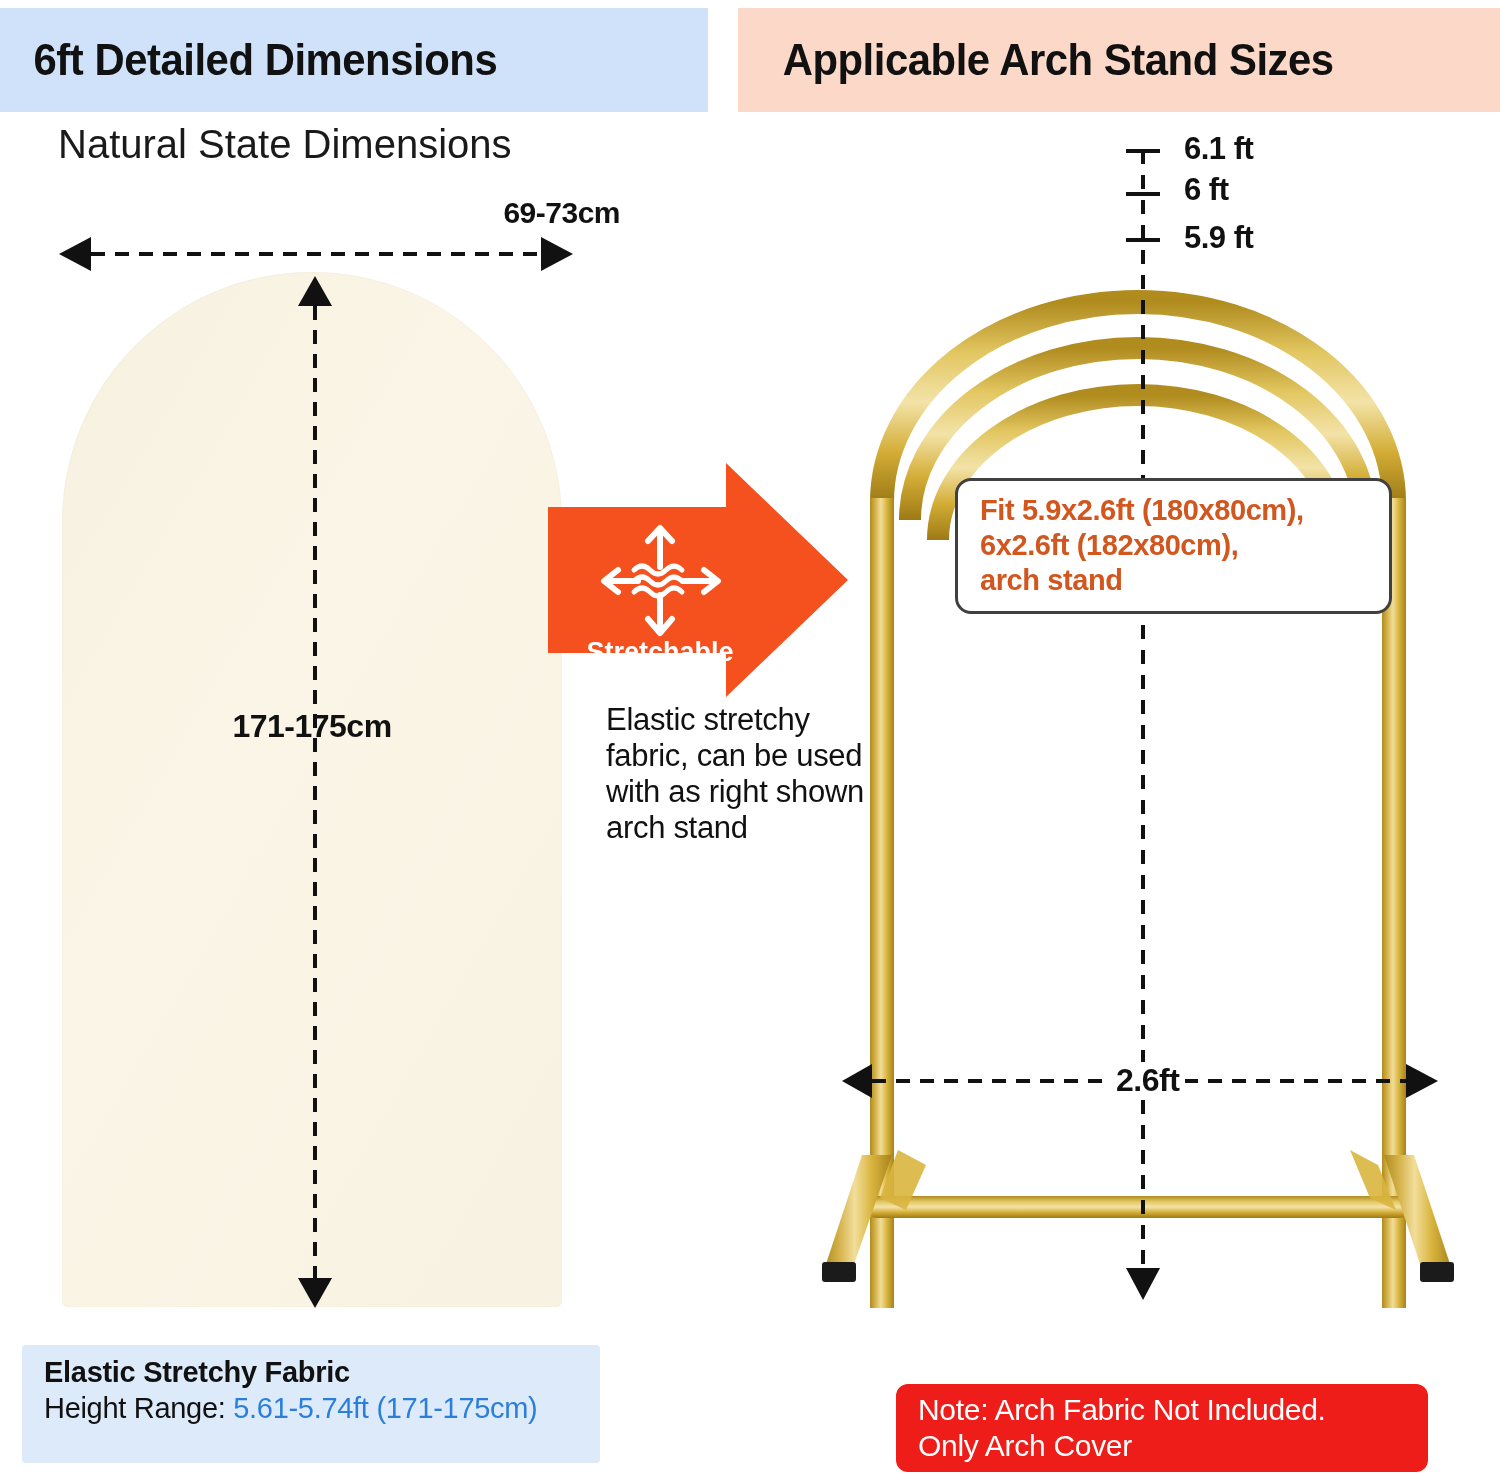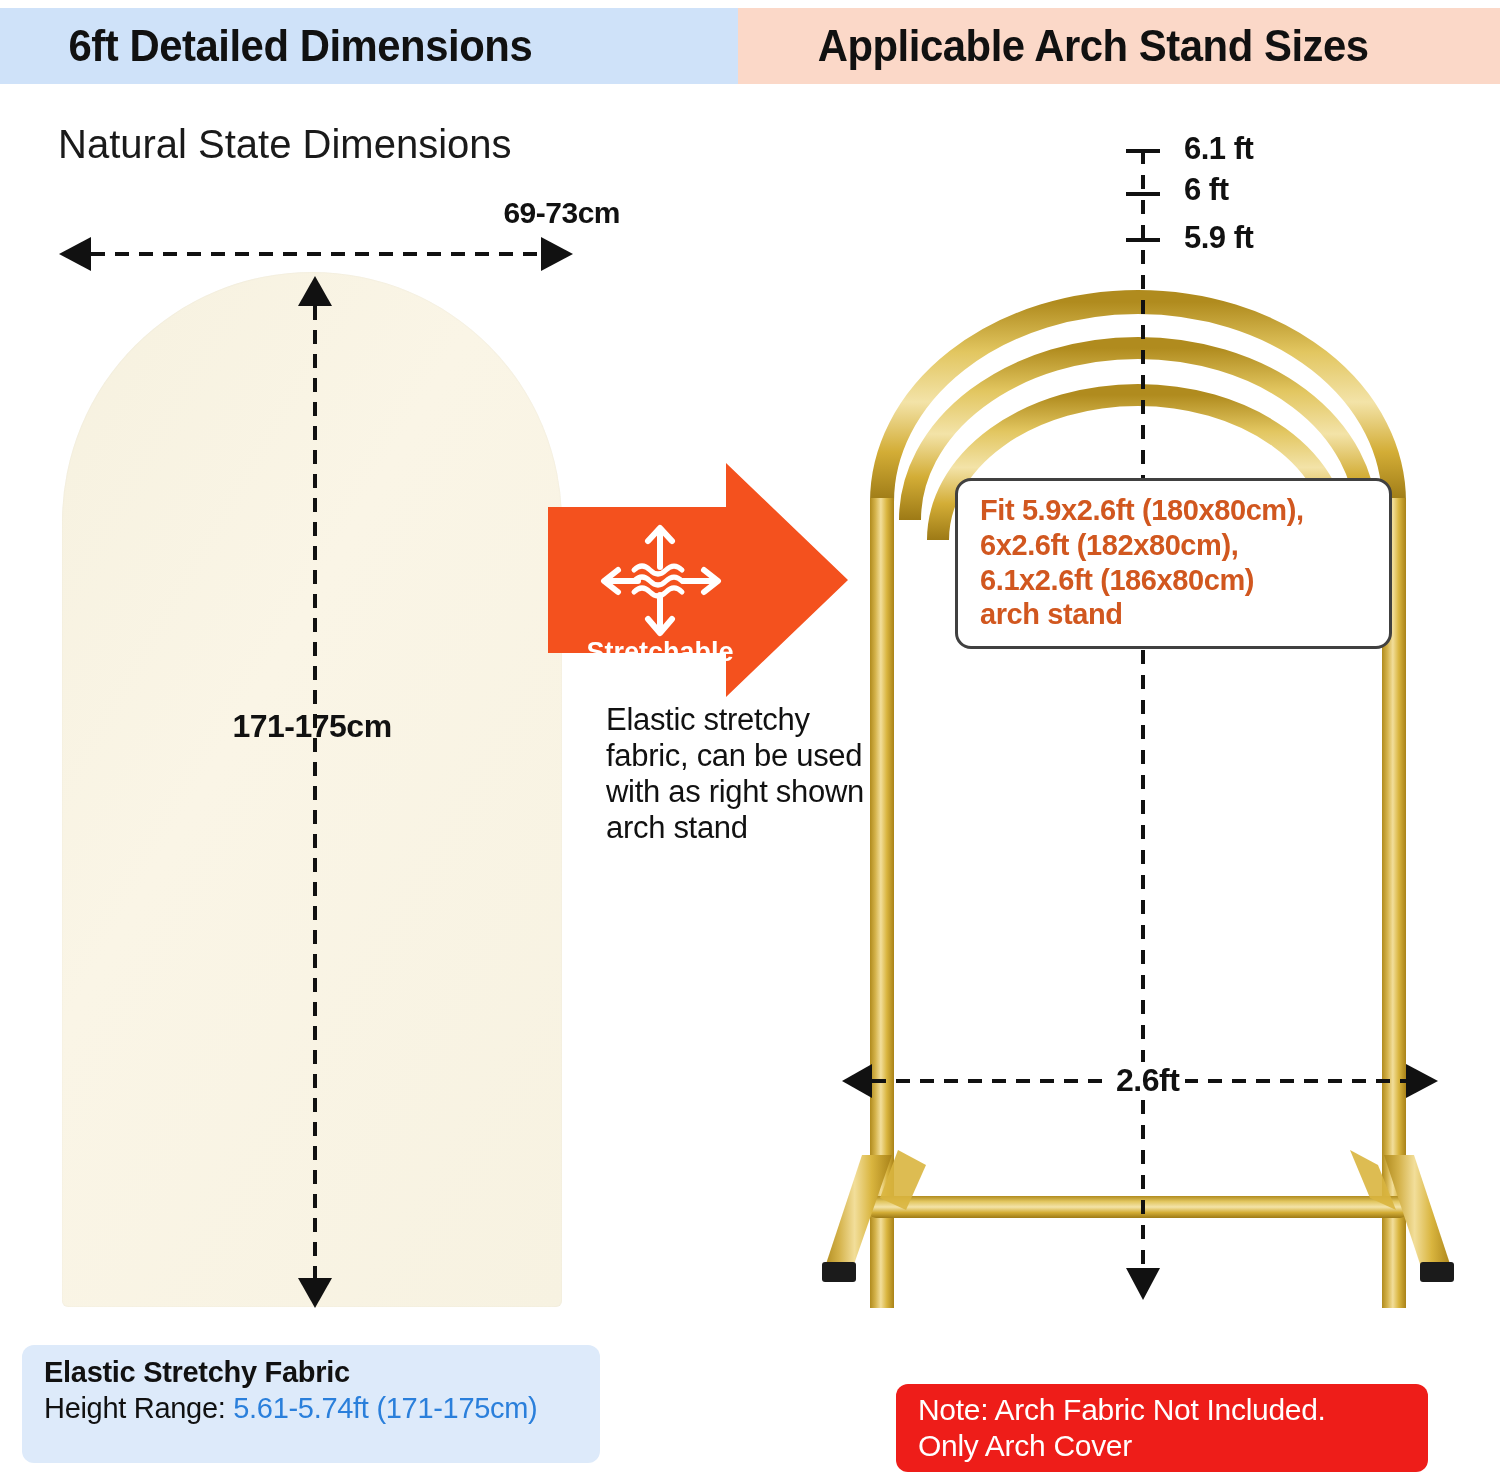--- a/index.html
+++ b/index.html
@@ -3,21 +3,21 @@
 <meta charset="utf-8">
 <style>
   html,body{margin:0;padding:0;background:#ffffff;}
   body{
     width:1500px;height:1476px;position:relative;overflow:hidden;
     font-family:"Liberation Sans", sans-serif;color:#111;
   }
   .abs{position:absolute;}
 
   
-  .hdr{position:absolute;top:8px;height:76px;display:flex;align-items:center;padding-left:35px;}
+  .hdr{position:absolute;top:8px;height:104px;display:flex;align-items:center;}
   .hdr-left{left:0;width:708px;background:#cfe2f9;}
   .hdr-right{left:738px;width:762px;background:#fbd8c8;}
   .hdr-left .hdr-txt{
     padding-left:36px;font-size:45px;font-weight:bold;letter-spacing:-0.5px;
     font-family:"Liberation Sans Narrow","Liberation Sans",sans-serif;
     transform:scaleX(0.93);transform-origin:left center;
   }
   .hdr-right .hdr-txt{
     padding-left:48px;font-size:45px;font-weight:bold;letter-spacing:-0.5px;
     font-family:"Liberation Sans Narrow","Liberation Sans",sans-serif;
@@ -43,21 +43,21 @@
 
   
   .arrow-wrap{left:548px;top:455px;width:300px;height:250px;}
 
   .arrow-text{left:586px;top:702px;width:262px;font-size:31px;
     font-weight:normal;line-height:1.16;letter-spacing:-0.3px;margin-left:20px;}
 
   
   .info-box{
     left:22px;top:1345px;width:578px;height:118px;
-    background:#ddeafa;border-radius:12px;
+    background:#ddeafa;border-radius:4px;
     padding:10px 0 4px 22px;box-sizing:border-box;
   }
   .info-title{font-size:29px;font-weight:bold;letter-spacing:-0.3px;line-height:1.22;}
   .info-row{font-size:29px;line-height:1.25;letter-spacing:-0.3px;white-space:nowrap;}
   .info-row .val{color:#2a7fdb;}
 
   
   .ft-label{font-size:31px;font-weight:bold;letter-spacing:-0.5px;
     color:#111;text-shadow:
       -2px -2px 0 #fff, 2px -2px 0 #fff, -2px 2px 0 #fff, 2px 2px 0 #fff,
@@ -197,21 +197,20 @@
   <polygon points="18,1130 52,1130 35,1162" fill="#111"></polygon>
 </svg>
 
 <div class="abs ft-label ft-61">6.1 ft</div>
 <div class="abs ft-label ft-6">6 ft</div>
 <div class="abs ft-label ft-59">5.9 ft</div>
 
 <div class="abs fit-box">
   <div class="fit-text">Fit 5.9x2.6ft (180x80cm),</div>
   <div class="fit-text">6x2.6ft (182x80cm),</div>
-  <div class="fit-text">6.1x2.6ft (186x80cm)</div>
   <div class="fit-text">arch stand</div>
 </div>
 
 <svg class="abs" style="left:840px;top:1058px;" width="600" height="46">
   <line x1="32" y1="23" x2="566" y2="23" stroke="#111" stroke-width="4" stroke-dasharray="14,10"></line>
   <polygon points="32,6 32,40 2,23" fill="#111"></polygon>
   <polygon points="566,6 566,40 598,23" fill="#111"></polygon>
 </svg>
 <div class="abs w-label">2.6ft</div>
 

